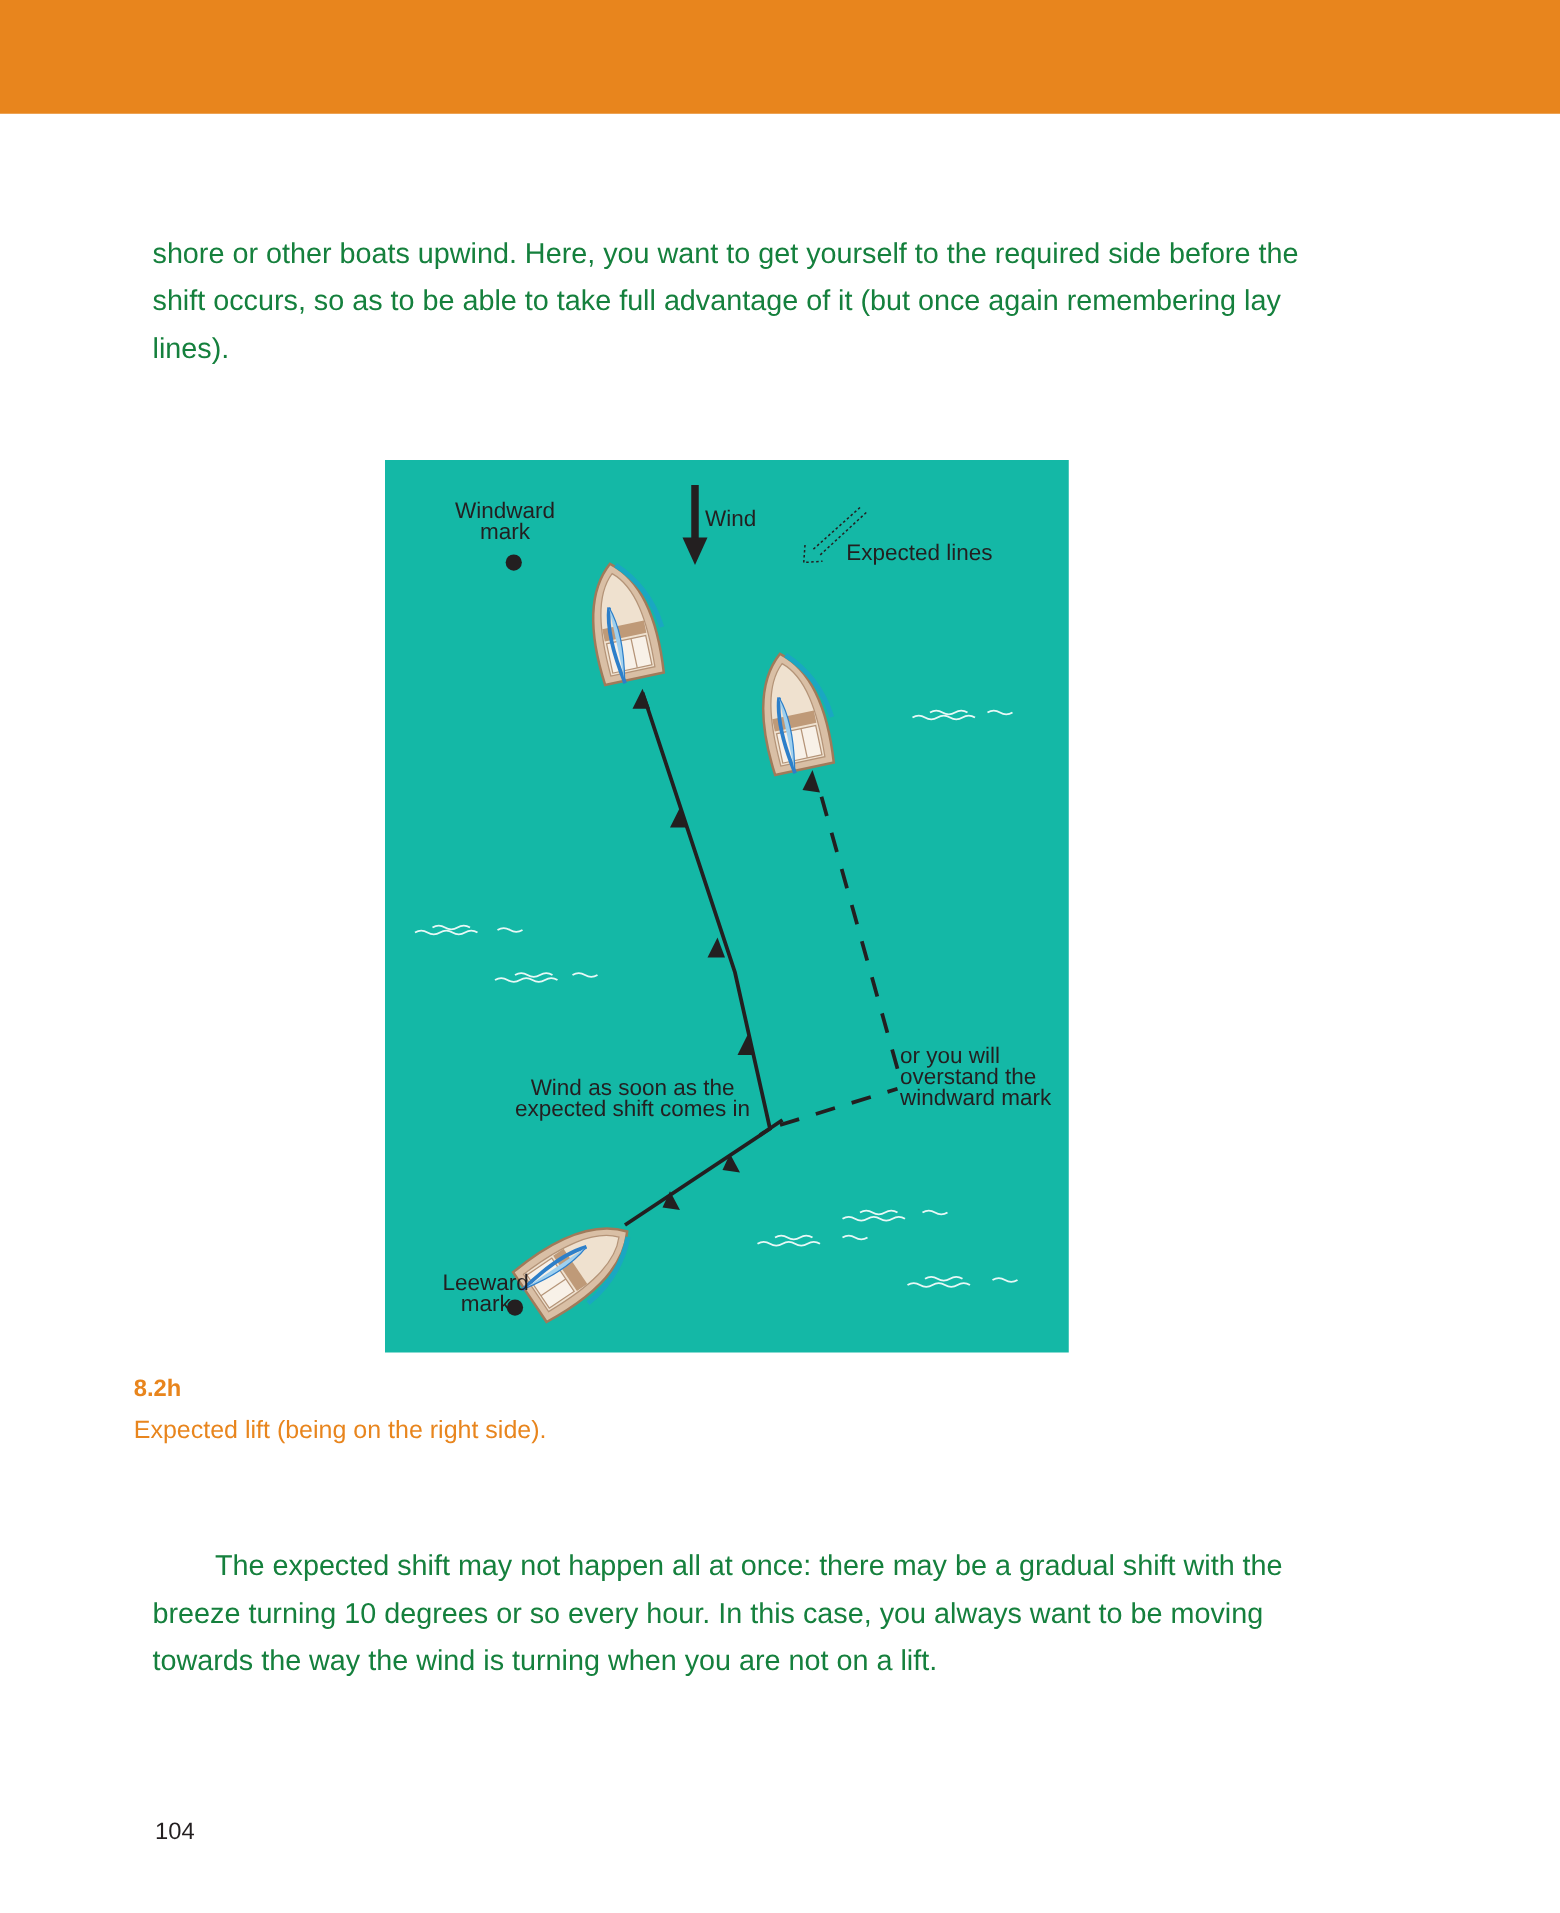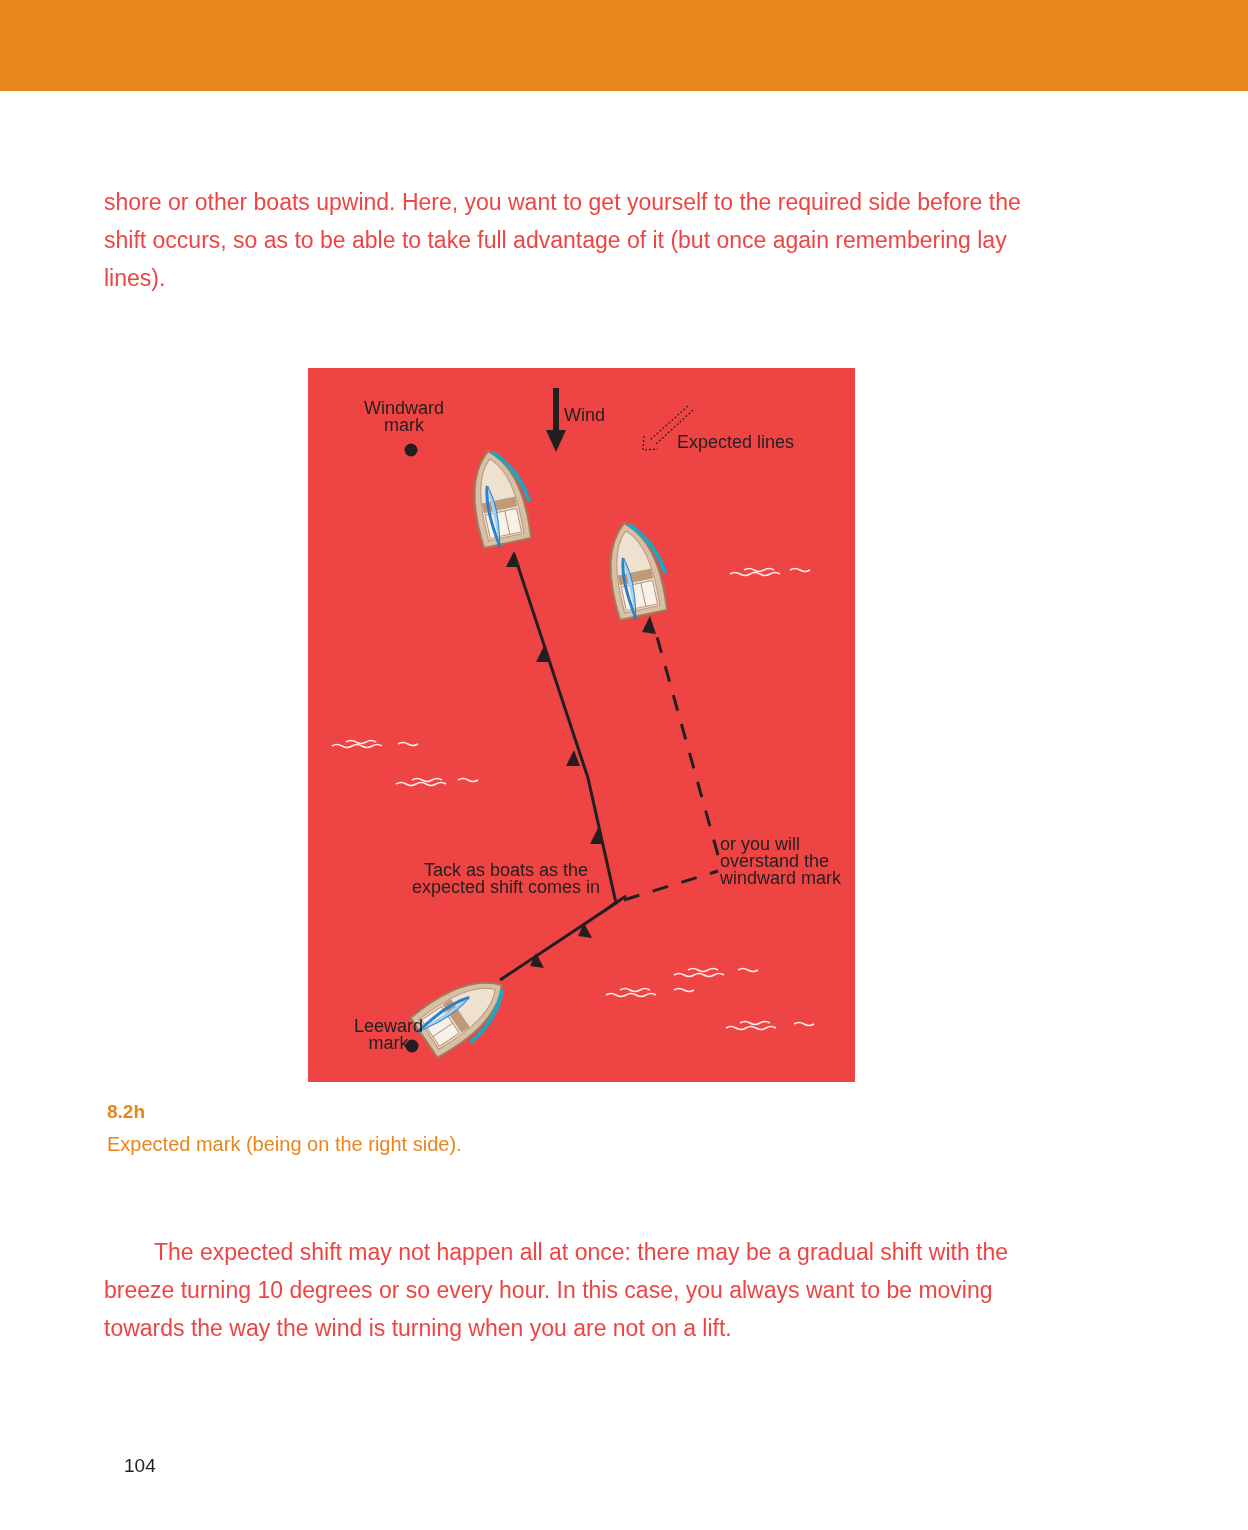--- a/index.html
+++ b/index.html
@@ -1,25 +1,25 @@
 <!DOCTYPE html>
 <html><head>
 <meta charset="utf-8">
 <style>
   html, body { margin: 0; padding: 0; }
   body {
     width: 1248px; height: 1530px; position: relative; overflow: hidden;
     background: #ffffff; font-family: "Liberation Sans", "DejaVu Sans", sans-serif; color: #231f20;
   }
   .header-band { position: absolute; left: 0; top: 0; width: 1248px; height: 91px; background: #e8851d; }
-  .para { position: absolute; left: 104px; width: 940px; font-size: 23px; line-height: 38px; color: #ef4444; margin: 0; }
+  .para { position: absolute; left: 122px; width: 940px; font-size: 23px; line-height: 38px; color: #15803d; margin: 0; }
   .para-top { top: 183px; }
   .para-bottom { top: 1233px; }
   .para-bottom .indent { display: inline-block; width: 50px; }
-  .figure { position: absolute; left: 308px; top: 368px; width: 547px; height: 714px; background: #ef4444; overflow: hidden; }
+  .figure { position: absolute; left: 308px; top: 368px; width: 547px; height: 714px; background: #14b8a6; overflow: hidden; }
   .figure svg { position: absolute; left: 0; top: 0; }
   .lbl { position: absolute; font-size: 18px; line-height: 17px; color: #231f20; white-space: nowrap; }
   .center { text-align: center; }
   .caption-num { position: absolute; left: 107px; top: 1101px; font-size: 19px; font-weight: bold; color: #e8851d; }
   .caption-text { position: absolute; left: 107px; top: 1133px; font-size: 20px; color: #e8851d; }
   .page-num { position: absolute; left: 124px; top: 1455px; font-size: 19px; color: #231f20; }
 </style>
 </head>
 <body>
 
@@ -107,32 +107,32 @@
       </g>
   </svg>
 
   <div class="lbl center" style="left:56px;top:32px;">
     <div>Windward</div>
     <div>mark</div>
   </div>
   <div class="lbl" style="left:256px;top:39px;">Wind</div>
   <div class="lbl" style="left:369px;top:66px;">Expected lines</div>
   <div class="lbl center" style="left:104px;top:494px;">
-    <div>Tack as boats as the</div>
+    <div>Wind as soon as the</div>
     <div>expected shift comes in</div>
   </div>
   <div class="lbl" style="left:412px;top:468px;">
     <div>or you will</div>
     <div>overstand the</div>
     <div>windward mark</div>
   </div>
   <div class="lbl center" style="left:46px;top:650px;">
     <div>Leeward</div>
     <div>mark</div>
   </div>
 </div>
 
 <div class="caption-num">8.2h</div>
-<div class="caption-text">Expected mark (being on the right side).</div>
+<div class="caption-text">Expected lift (being on the right side).</div>
 
 <p class="para para-bottom"><span class="indent"></span><span>The expected shift may not happen all at once: there may be a gradual shift with the breeze turning 10 degrees or so every hour. In this case, you always want to be moving towards the way the wind is turning when you are not on a lift.</span></p>
 
 <div class="page-num">104</div>
 
 </body></html>

